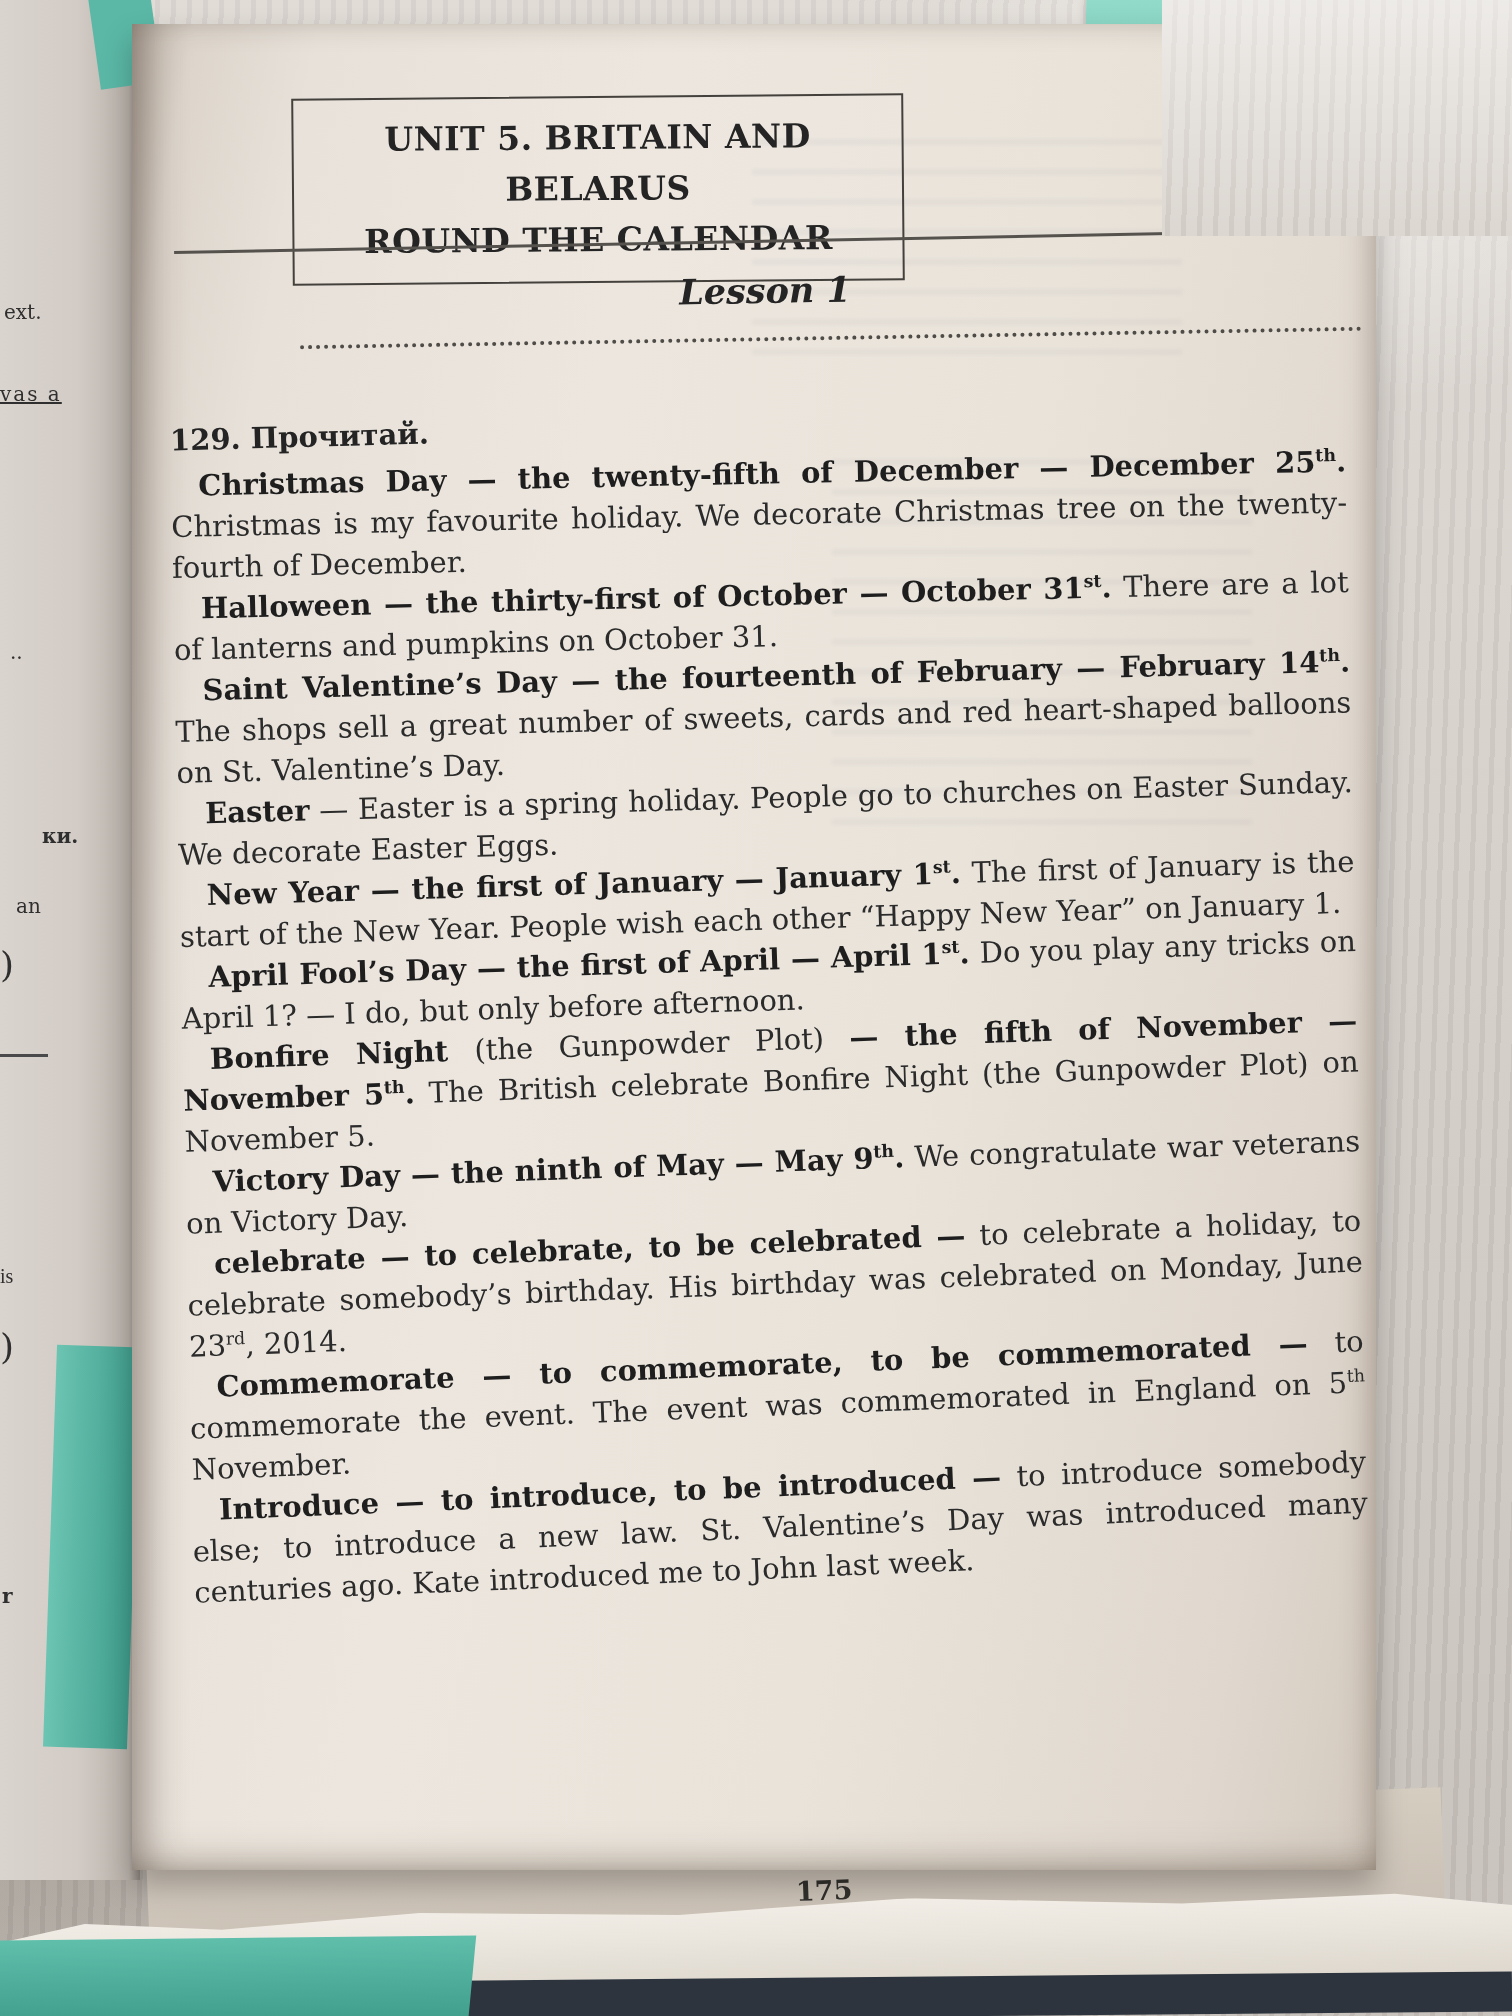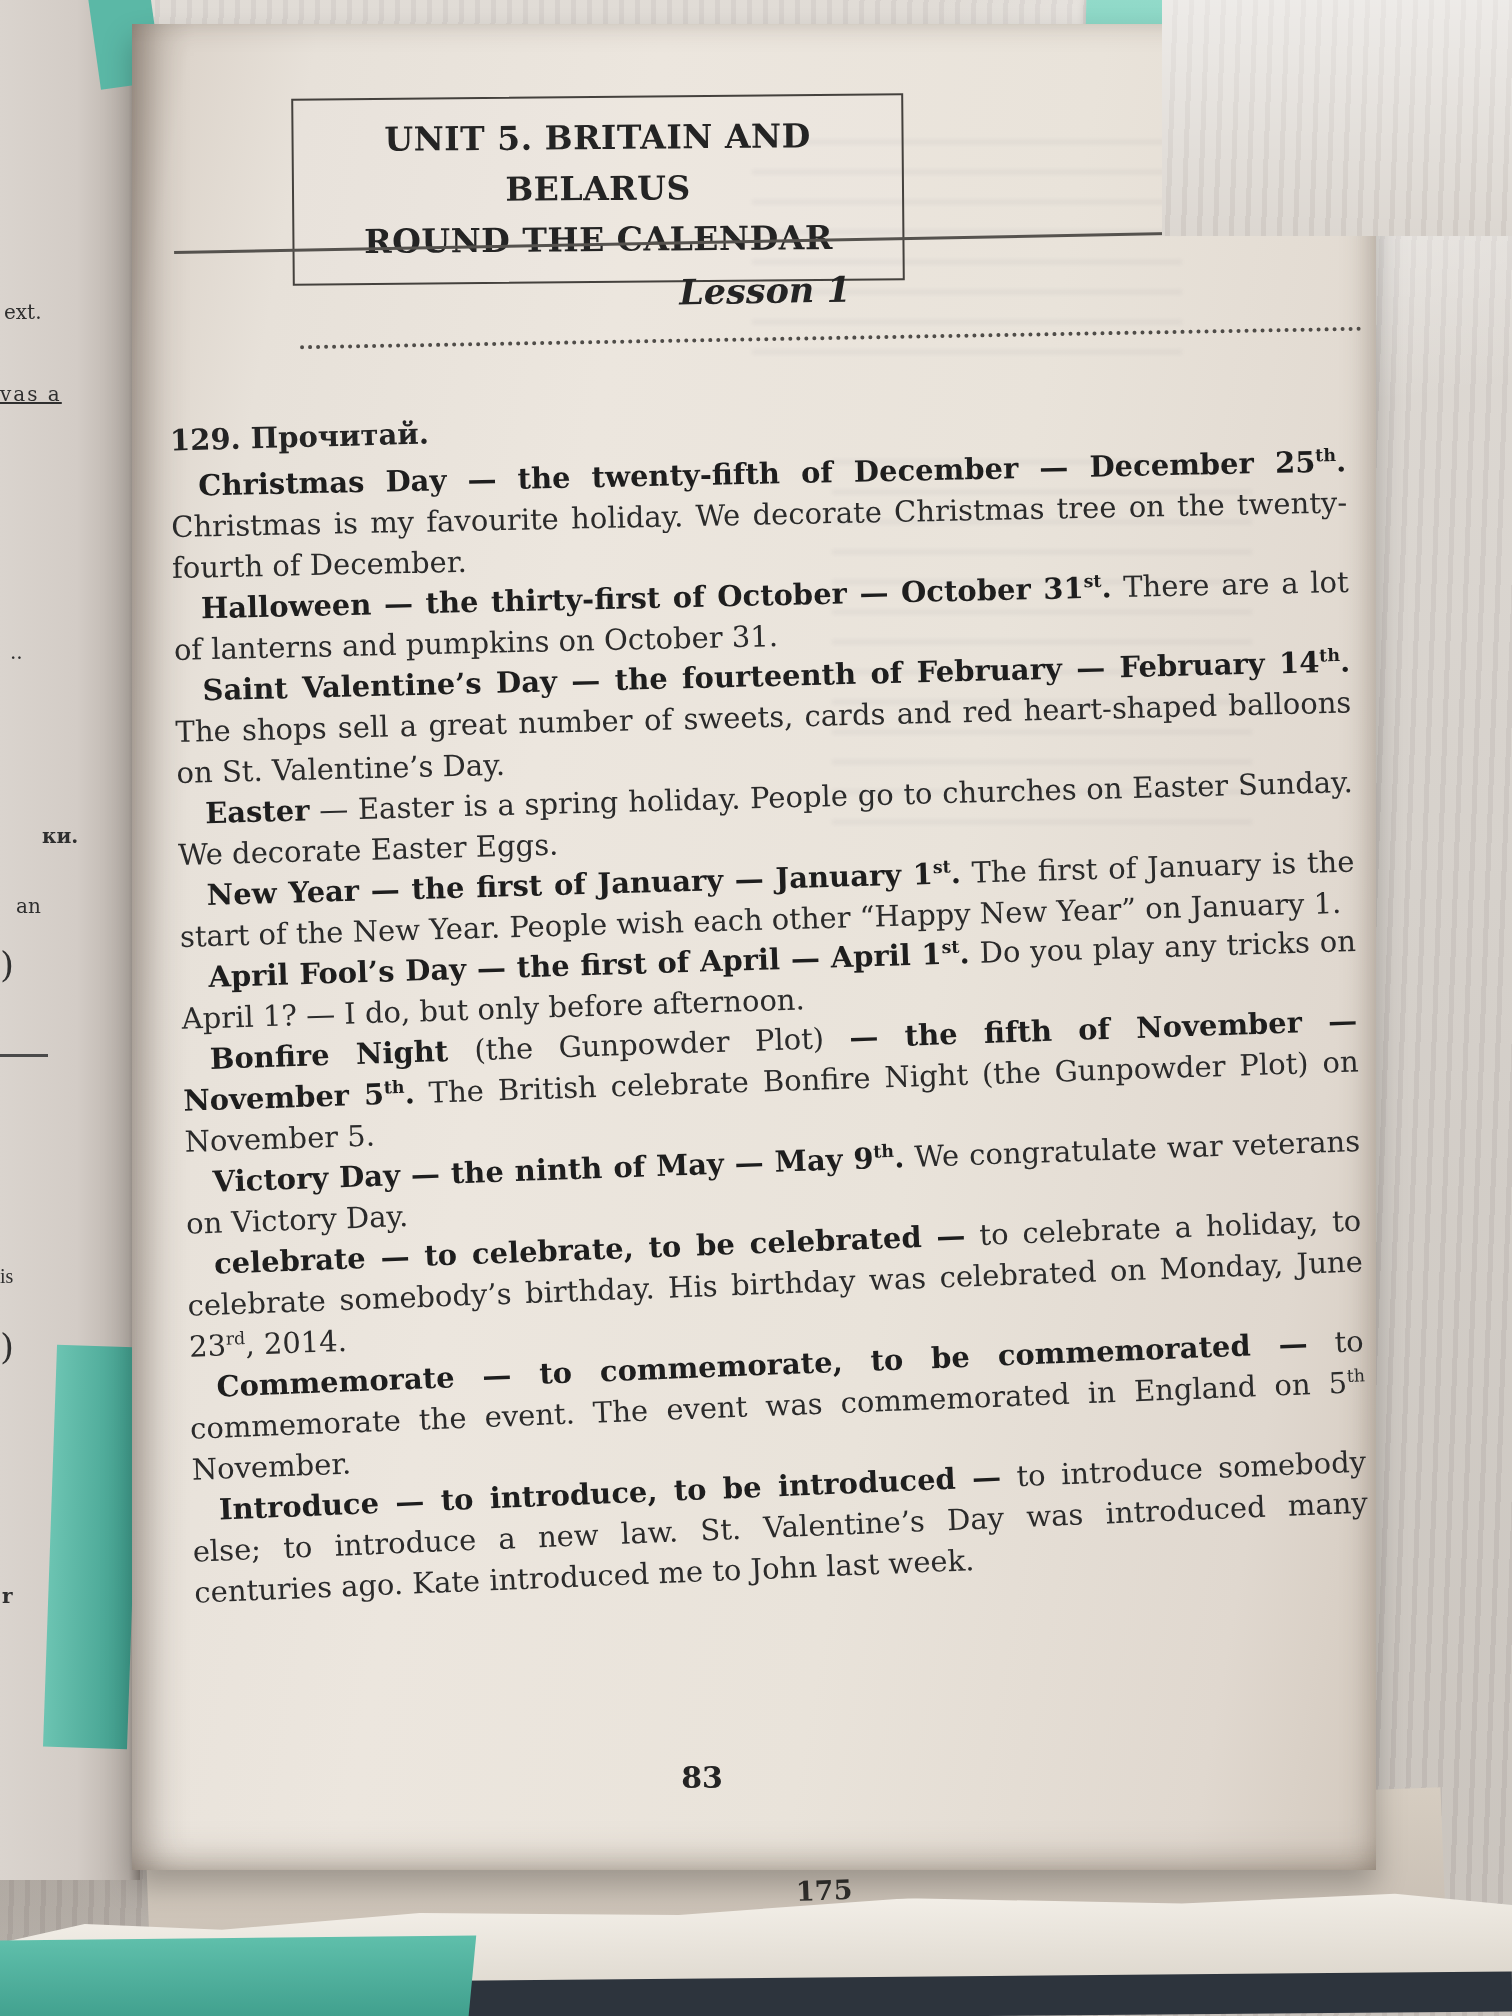--- a/index.html
+++ b/index.html
@@ -134,17 +134,16 @@
       <p style="transform: rotate(-0.36deg);"><span class="b">Easter</span><span> — Easter is a spring holiday. People go to churches on Easter Sunday. We decorate Easter Eggs.</span></p>
       <p style="transform: rotate(-0.48deg);"><span class="b">New Year — the first of January — January 1<sup>st</sup>.</span><span> The first of January is the start of the New Year. People wish each other “Happy New Year” on January 1.</span></p>
       <p style="transform: rotate(-0.6deg);"><span class="b">April Fool’s Day — the first of April — April 1<sup>st</sup>.</span><span> Do you play any tricks on April 1? — I do, but only before afternoon.</span></p>
       <p style="transform: rotate(-0.72deg);"><span class="b">Bonfire Night </span><span>(the Gunpowder Plot) </span><span class="b">— the fifth of November — November 5<sup>th</sup>.</span><span> The British celebrate Bonfire Night (the Gunpowder Plot) on November 5.</span></p>
       <p style="transform: rotate(-0.84deg);"><span class="b">Victory Day — the ninth of May — May 9<sup>th</sup>.</span><span> We congratulate war veterans on Victory Day.</span></p>
       <p style="transform: rotate(-0.96deg);"><span class="b">celebrate — to celebrate, to be celebrated —</span><span> to celebrate a holiday, to celebrate somebody’s birthday. His birthday was celebrated on Monday, June 23<sup>rd</sup>, 2014.</span></p>
       <p style="transform: rotate(-1.08deg);"><span class="b">Commemorate — to commemorate, to be commemorated —</span><span> to commemorate the event. The event was commemorated in England on 5<sup>th</sup> November.</span></p>
       <p style="transform: rotate(-1.2deg);"><span class="b">Introduce — to introduce, to be introduced —</span><span> to introduce somebody else; to introduce a new law. St. Valentine’s Day was introduced many centuries ago. Kate introduced me to John last week.</span></p>
     </div>
 
-  <div class="abs page-number">83</div>
 </div>
 
 <div class="abs corner-cover"></div>
 <div class="abs teal-tab"></div>
 
 </body></html>

